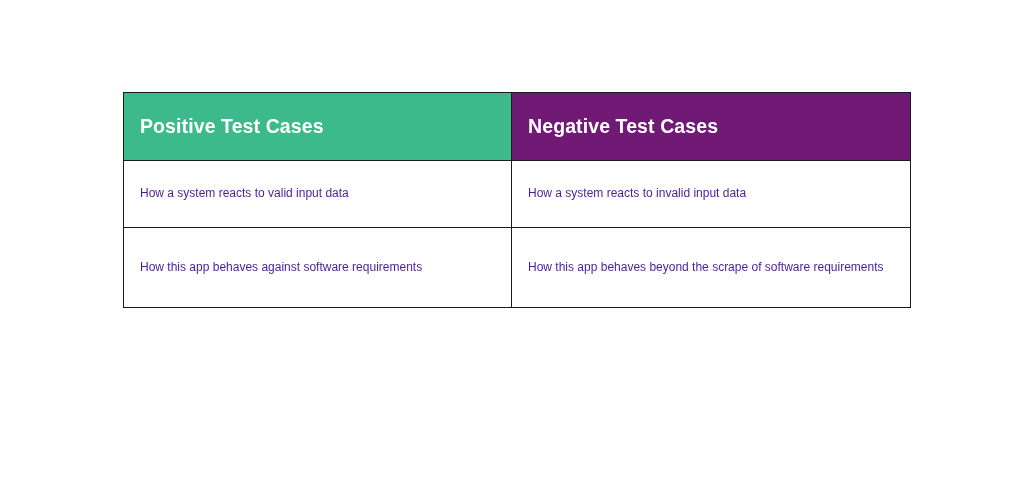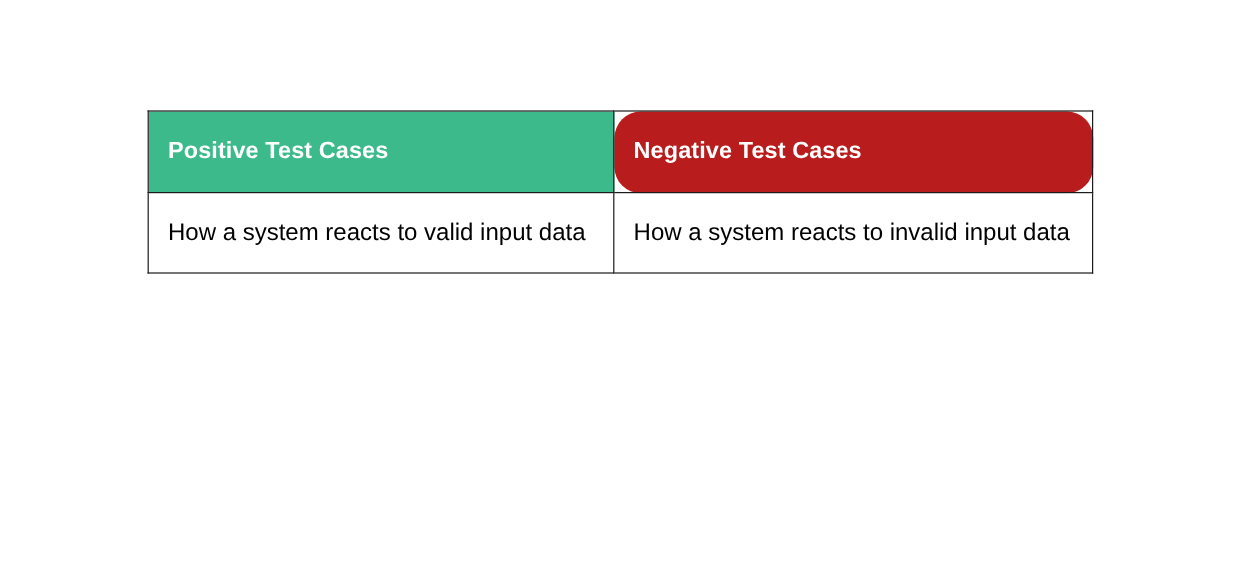--- a/index.html
+++ b/index.html
@@ -50,30 +50,30 @@
     box-sizing: border-box;
     padding: 0 16px;
     font-size: 19.5px;
     font-weight: bold;
     letter-spacing: 0.1px;
     line-height: 1.25;
     color: #ffffff;
   }
 
   .hdr-positive { background: #3dba8c; }
-  .hdr-negative { background: #b91c1c; border-radius: 22px; }
+  .hdr-negative { background: #701a75; }
 
   
   .comparison-table tbody td {
     box-sizing: border-box;
     padding: 0 16px;
-    font-size: 20px;
+    font-size: 12px;
     font-weight: normal;
     line-height: 1.62;
-    color: #000000;
+    color: #4c1d95;
     background: #ffffff;
   }
 
   .comparison-table tbody tr.row-1 td { height: 67px; }
   .comparison-table tbody tr.row-2 td { height: 83px; }
   .comparison-table tbody tr.row-3 td { height: 80px; }
 
   .cell-text {
     display: block;
   }
@@ -104,16 +104,24 @@
       <tr class="row-1">
         <td>
           <span class="cell-text">How a system reacts to valid input data</span>
         </td>
         <td>
           <span class="cell-text">How a system reacts to invalid input data</span>
         </td>
       </tr>
 
 
+      <tr class="row-3">
+        <td>
+          <span class="cell-text">How this app behaves against software requirements</span>
+        </td>
+        <td>
+          <span class="cell-text">How this app behaves beyond the scrape of software requirements</span>
+        </td>
+      </tr>
     </tbody>
   </table>
 
 </div>
 
 </body></html>

